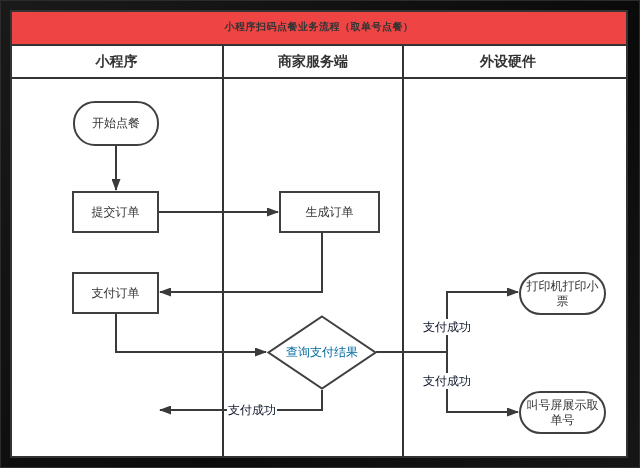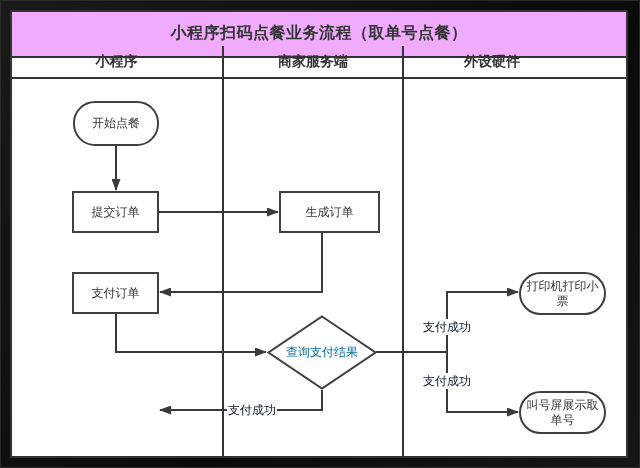--- a/index.html
+++ b/index.html
@@ -29,28 +29,28 @@
   .panel-border {
     position: absolute;
     inset: 0;
     border: 2px solid #333;
     pointer-events: none;
     z-index: 6;
   }
   .titlebar {
     position: absolute;
     left: 0; top: 0;
-    width: 618px; height: 48px;
-    box-sizing: border-box;
-    background: #f0abfc;
+    width: 618px; height: 36px;
+    box-sizing: border-box;
+    background: #ef4444;
     border-bottom: 2px solid #333;
     display: flex;
     align-items: center;
     justify-content: center;
-    font-size: 16px;
+    font-size: 10px;
     font-weight: bold;
     color: #333;
     letter-spacing: 0.5px;
     z-index: 1;
   }
   .lane-headers {
     position: absolute;
     left: 0; top: 36px;
     width: 618px; height: 33px;
     box-sizing: border-box;
@@ -62,21 +62,21 @@
     display: flex;
     align-items: center;
     justify-content: center;
     font-size: 14px;
     font-weight: bold;
     color: #333;
     box-sizing: border-box;
   }
   .lane-header.w1 { width: 213px; }
   .lane-header.w2 { width: 180px; }
-  .lane-header.w3 { width: 178px; }
+  .lane-header.w3 { width: 178px; margin-left: 16px; }
   .lane-divider {
     position: absolute;
     top: 36px;
     width: 2px;
     height: 412px;
     background: #333;
     z-index: 1;
   }
   .lane-divider.d1 { left: 212px; }
   .lane-divider.d2 { left: 392px; }

